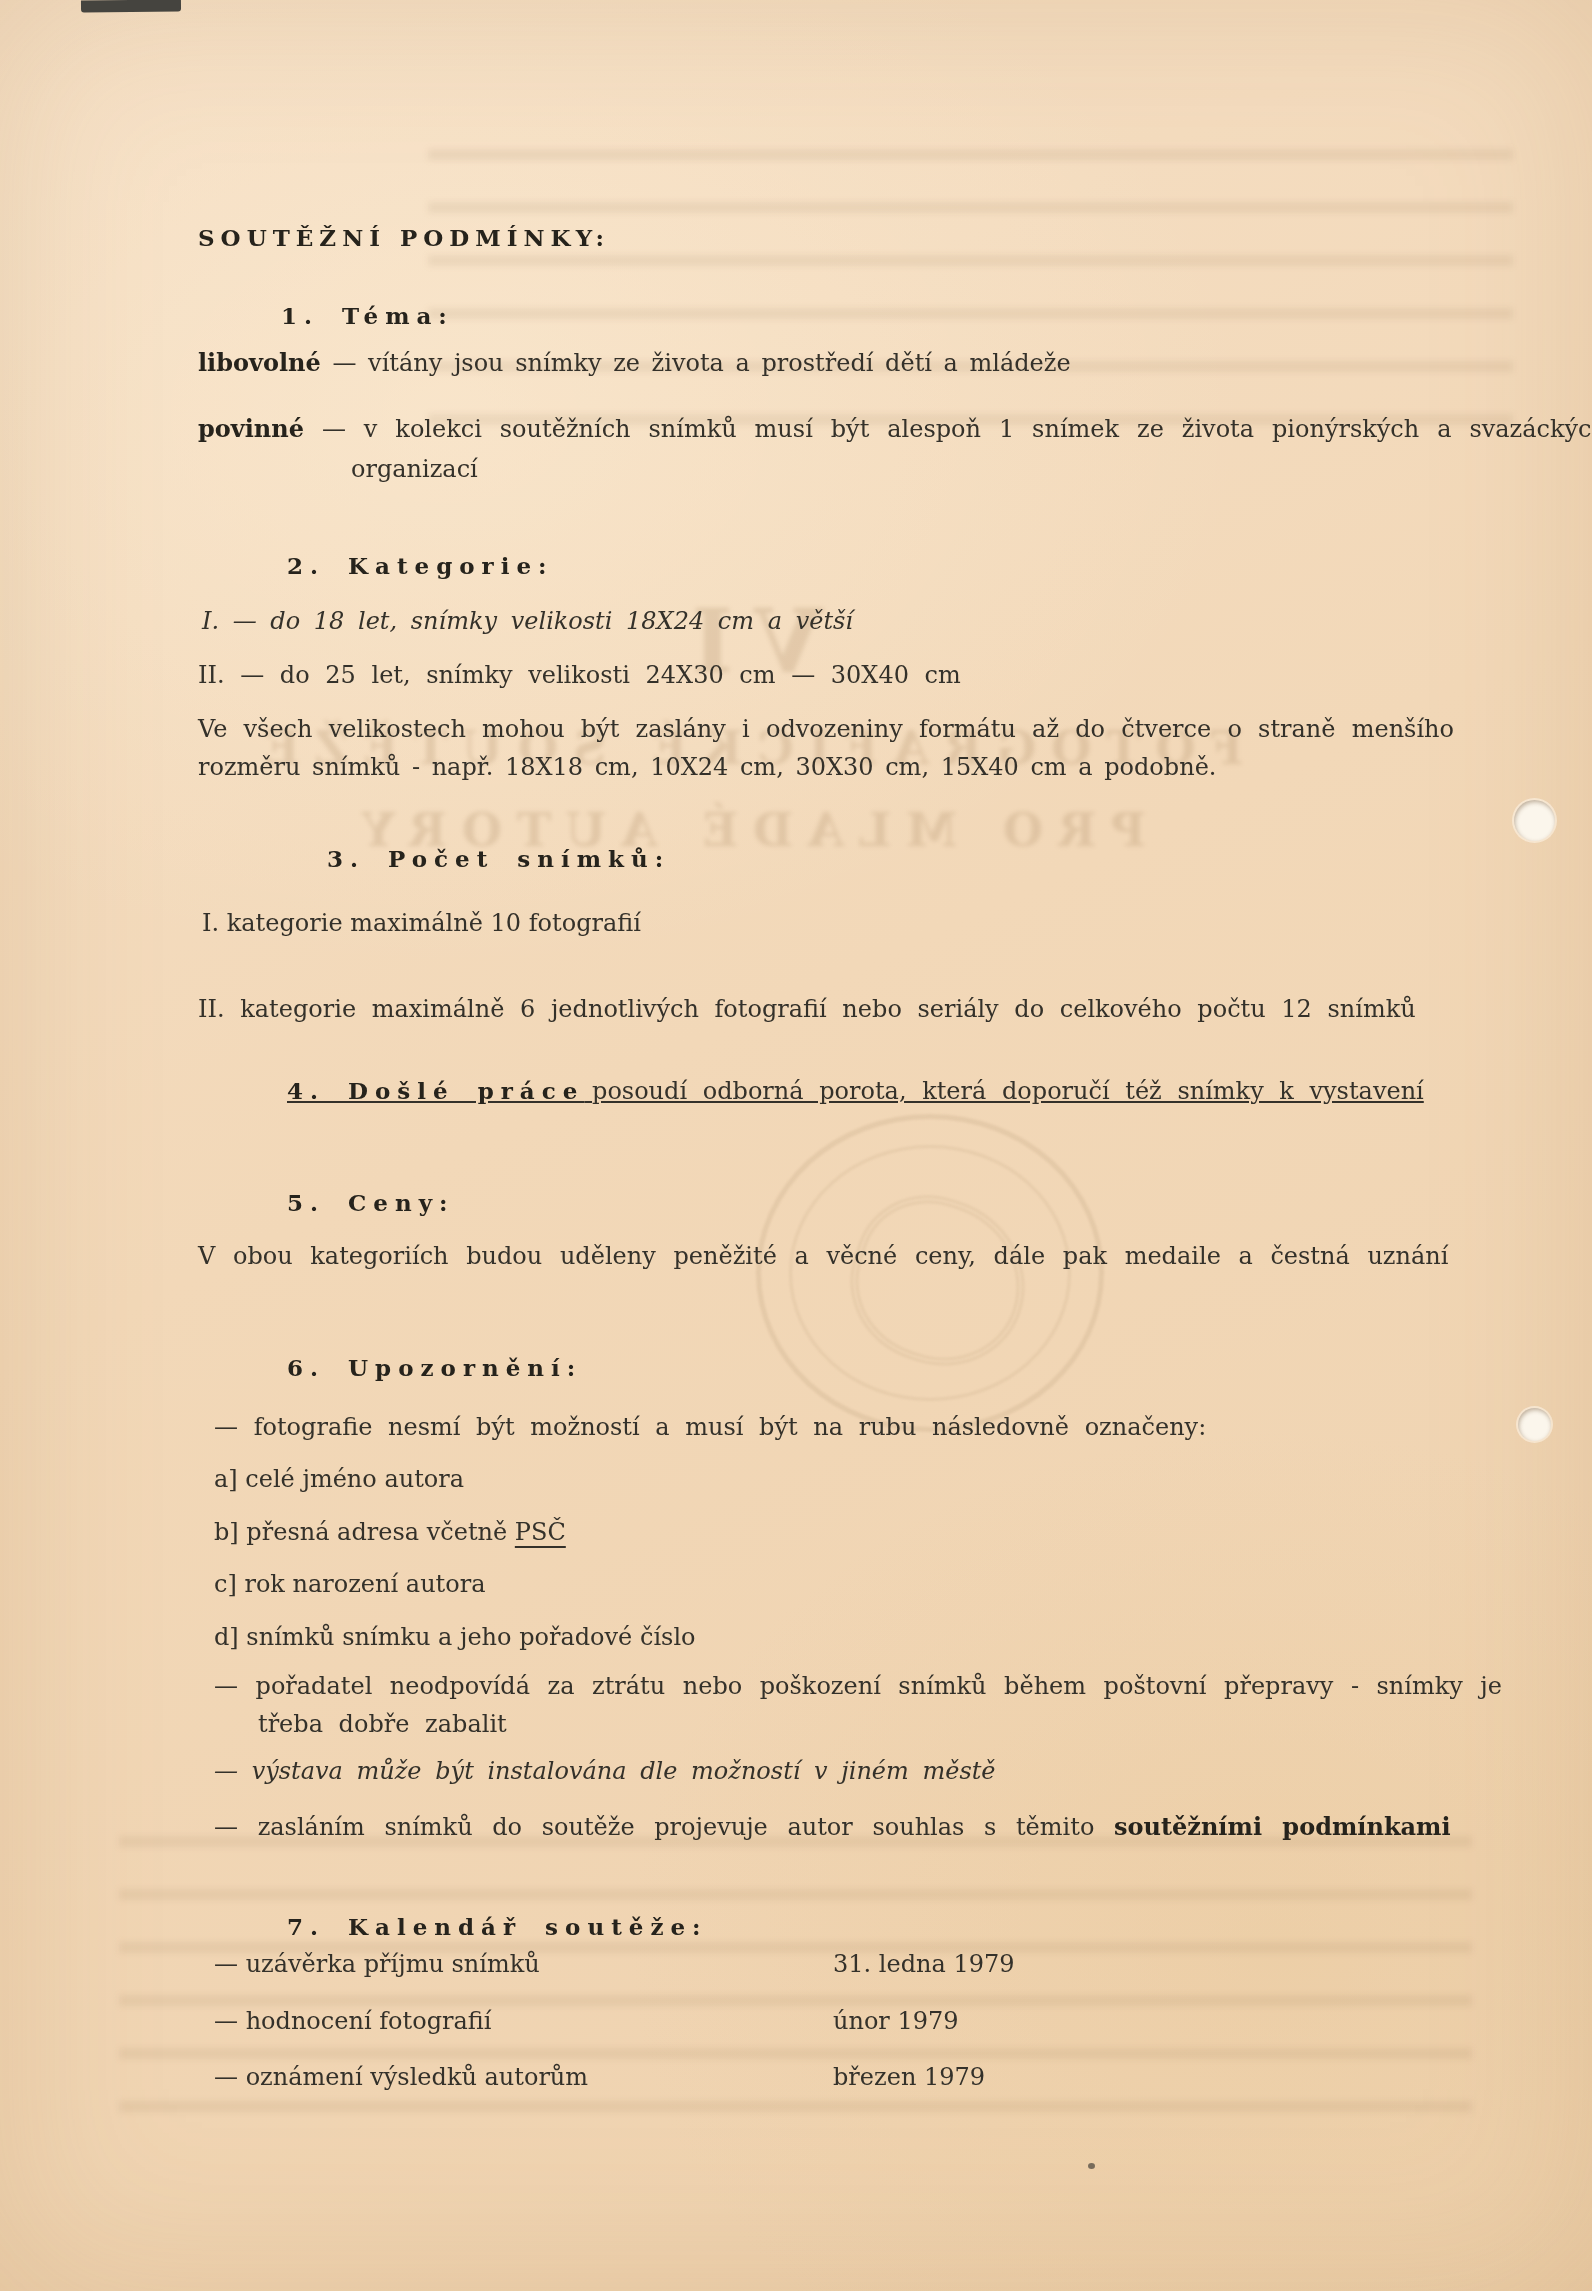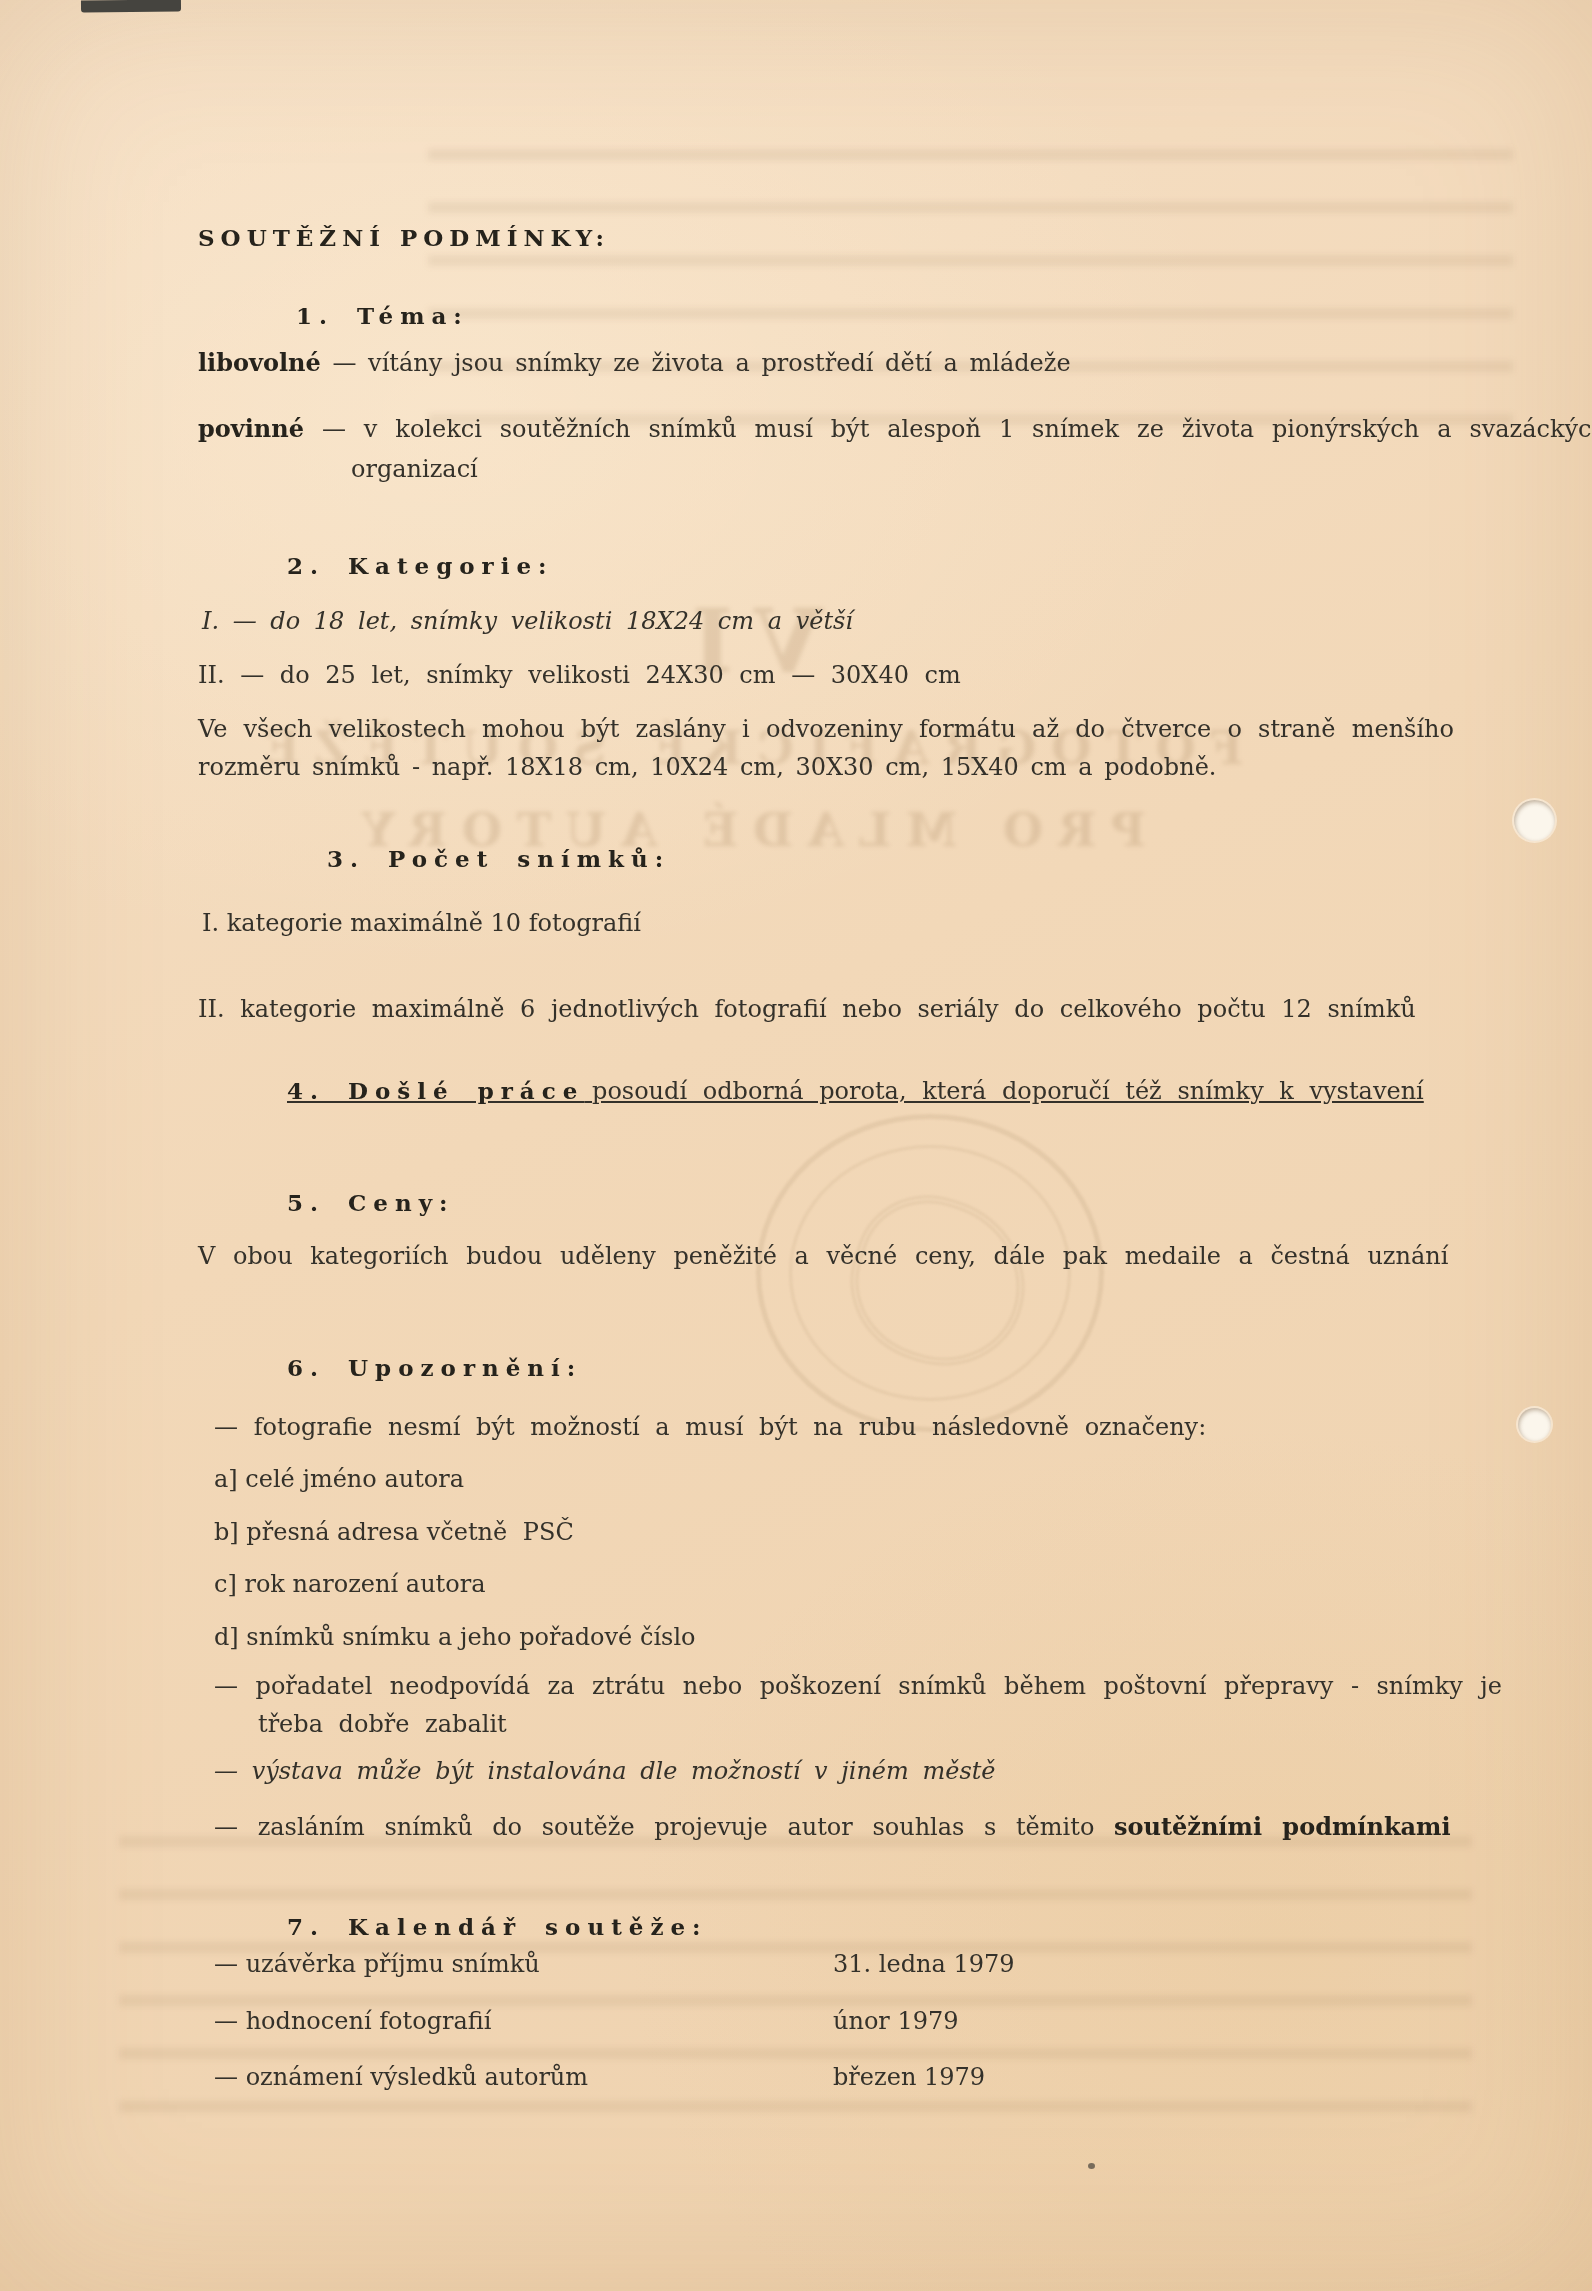--- a/index.html
+++ b/index.html
@@ -82,24 +82,24 @@
   .h{
     font-weight:bold;letter-spacing:7px;word-spacing:8px;font-size:23px;color:#26231c;
   }
   strong{font-weight:bold;color:#26231c;}
   .just{text-align:justify;}
   .ws4{word-spacing:4px;}
   .ws6{word-spacing:6px;font-style:italic;}
   .ws8{word-spacing:8px;}
   .ws10{word-spacing:10px;}
   .ws12{word-spacing:12px;}
-  .u{text-underline-offset:6px;text-decoration-thickness:2px;margin-left:8px;}
+  .u{text-decoration:underline;text-underline-offset:6px;text-decoration-thickness:2px;}
 
   .pos-title{top:179px;left:198px;}
-  .pos-h-tema{top:279px;left:296px;margin-top:20px;}
+  .pos-h-tema{top:279px;left:281px;margin-top:20px;}
   .pos-libovolne{top:322px;left:198px;width:1256px;}
   .pos-povinne{top:385px;left:198px;width:1256px;line-height:40px;padding-left:153px;text-indent:-153px;}
   .pos-h-kat{top:530px;left:287px;}
   .pos-kat1{top:580px;left:202px;}
   .pos-kat2{top:634px;left:198px;}
   .pos-kat-note{top:686px;left:198px;width:1256px;line-height:38px;}
   .pos-h-pocet{top:823px;left:287px;margin-left:40px;}
   .pos-poc1{top:882px;left:202px;}
   .pos-poc2{top:968px;left:198px;width:1264px;}
   .pos-dosle{top:1050px;left:287px;width:1174px;text-decoration:underline;}

